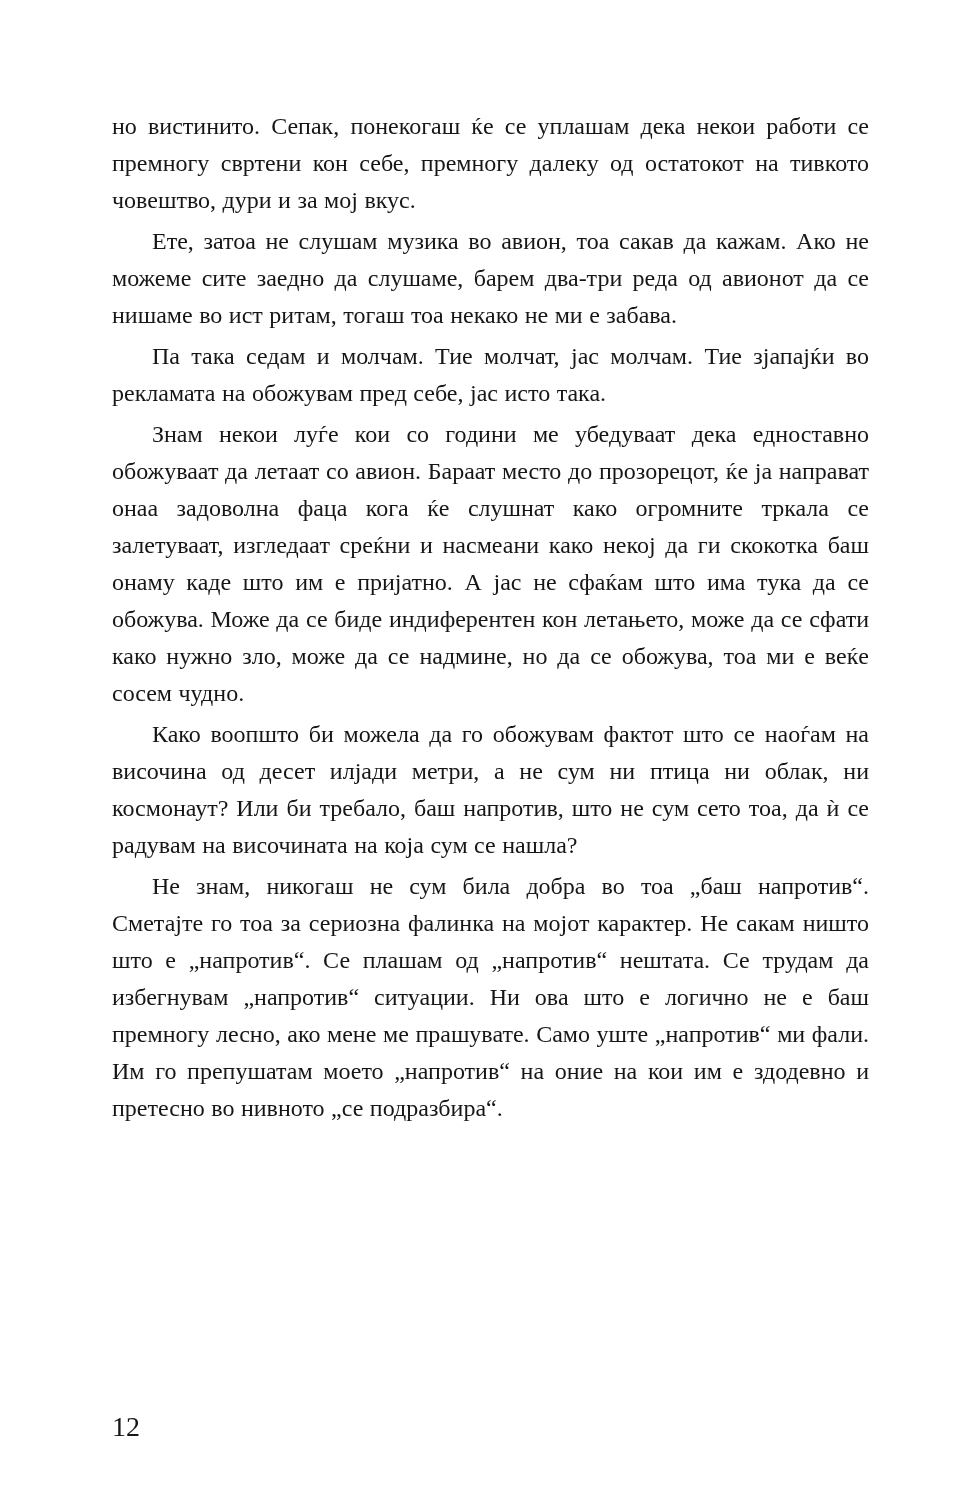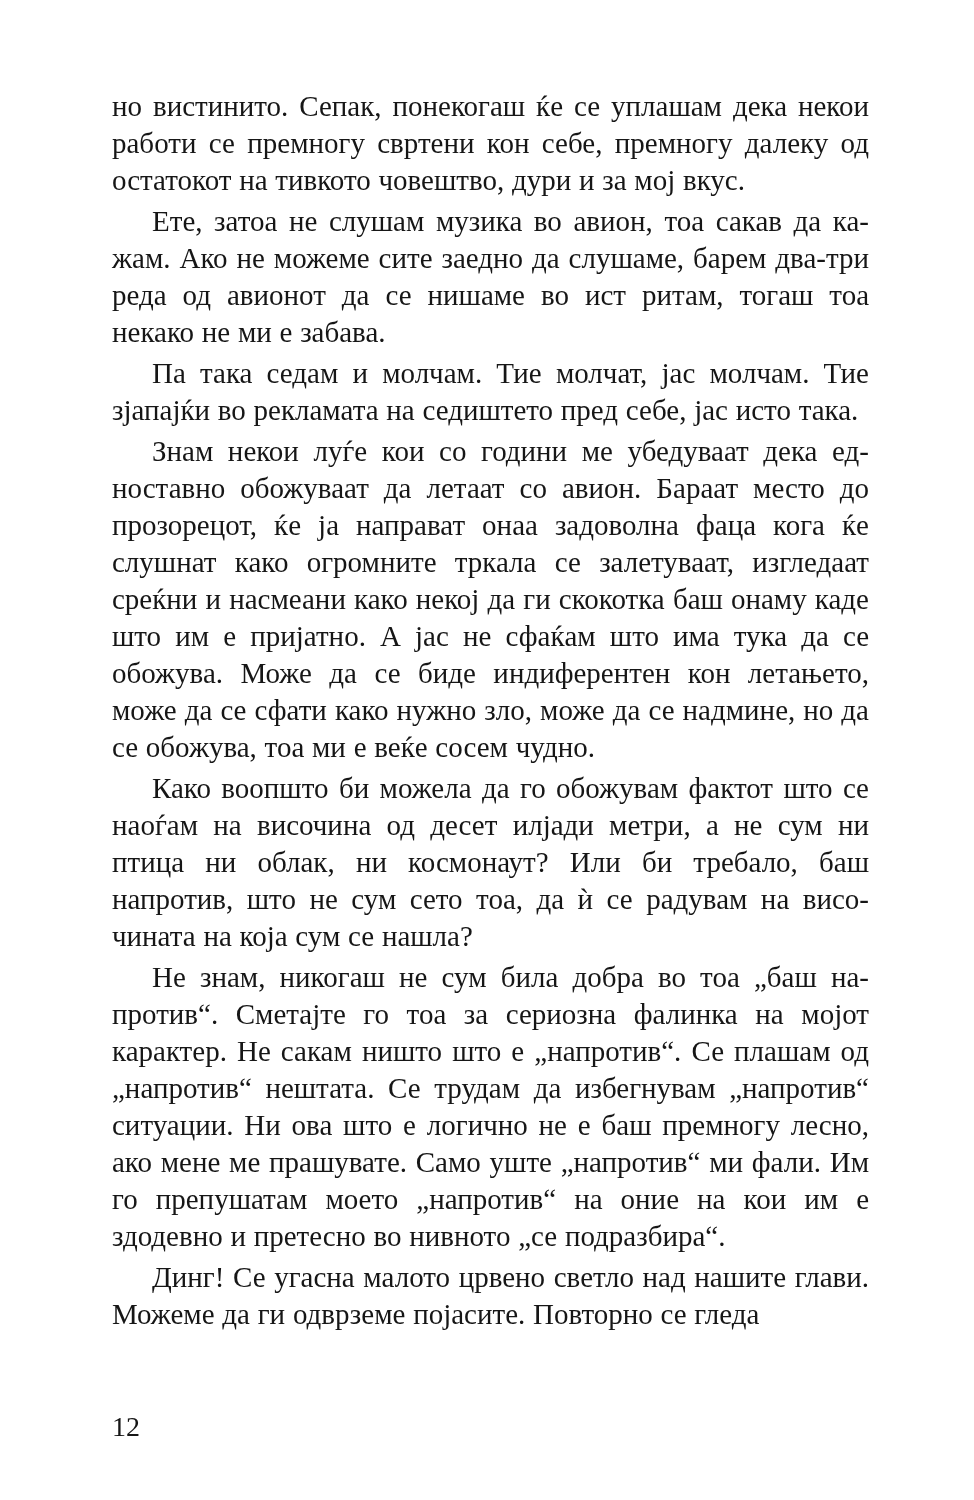--- a/index.html
+++ b/index.html
@@ -15,23 +15,23 @@
     overflow: hidden;
   }
   .page {
     position: absolute;
     inset: 0;
     background: #ffffff;
   }
   .text-block {
     position: absolute;
     left: 112px;
-    top: 88px;
+    top: 108px;
     width: 757px;
-    font-size: 29px;
+    font-size: 24px;
     line-height: 37px;
     text-align: justify;
     hyphens: manual;
     -webkit-hyphens: manual;
     word-spacing: 0.5px;
   }
   .text-block p {
     margin: 4px 0 0 0;
     text-indent: 40px;
   }
@@ -49,20 +49,19 @@
     line-height: 37px;
   }
 </style>
 </head>
 <body>
 
 <div class="page" style="background: rgb(255, 255, 255);">
   <main class="text-block" style="color: rgb(22, 22, 22);">
       <p class="no-indent"><span>но вистинито. Сепак, понекогаш ќе се уплашам дека не­кои работи се премногу свртени кон себе, премногу дале­ку од остатокот на тивкото човештво, дури и за мој вкус.</span></p>
       <p><span>Ете, затоа не слушам музика во авион, тоа сакав да ка­жам. Ако не можеме сите заедно да слушаме, барем два-три реда од авионот да се нишаме во ист ритам, тогаш тоа некако не ми е забава.</span></p>
-      <p><span>Па така седам и молчам. Тие молчат, јас молчам. Тие зјапајќи во рекламата на седиштето пред себе, јас исто така.</span></p>
+      <p><span>Па така седам и молчам. Тие молчат, јас молчам. Тие зјапајќи во рекламата на обожувам пред себе, јас исто така.</span></p>
       <p><span>Знам некои луѓе кои со години ме убедуваат дека ед­ноставно </span><span class="italic">обожуваат</span><span> да летаат со авион. Бараат место до прозорецот, ќе ја направат онаа задоволна фаца кога ќе слушнат како огромните тркала се залетуваат, изгледаат среќни и насмеани како некој да ги скокотка баш онаму каде што им е пријатно. А јас не сфаќам што има тука да се обожува. Може да се биде индиферентен кон летањето, може да се сфати како нужно зло, може да се надмине, но да се обожува, тоа ми е веќе сосем чудно.</span></p>
       <p><span>Како воопшто би можела да го обожувам фактот што се наоѓам на височина од десет илјади метри, а не сум ни птица ни облак, ни космонаут? Или би требало, </span><span class="italic">баш напротив,</span><span> што не сум сето тоа, да ѝ се радувам на висо­чината на која сум се нашла?</span></p>
       <p><span>Не знам, никогаш не сум била добра во тоа „баш на­против“. Сметајте го тоа за сериозна фалинка на мојот карактер. Не сакам ништо што е „напротив“. Се плашам од „напротив“ нештата. Се трудам да избегнувам „напро­тив“ ситуации. Ни ова што е логично не е баш премногу лесно, ако мене ме прашувате. Само уште „напротив“ ми фали. Им го препушатам моето „напротив“ на оние на кои им е здодевно и претесно во нивното „се подразбира“.</span></p>
-      <p><span>Динг! Се угасна малото црвено светло над нашите гла­ви. Можеме да ги одврземе појасите. Повторно се гледа</span></p>
     </main>
   <div class="page-number" style="color: rgb(22, 22, 22);">12</div>
 </div>
 
 </body></html>

